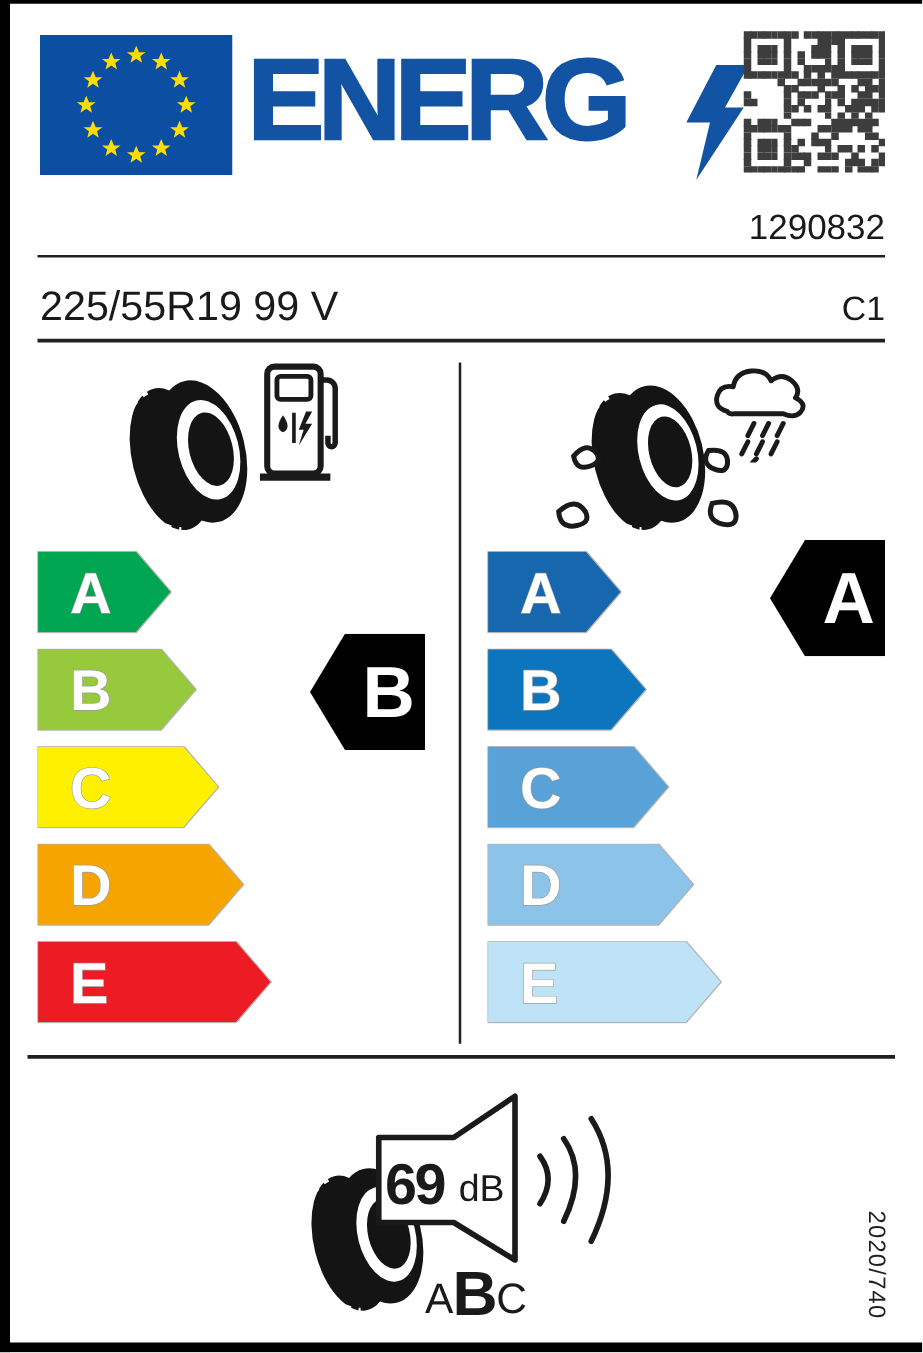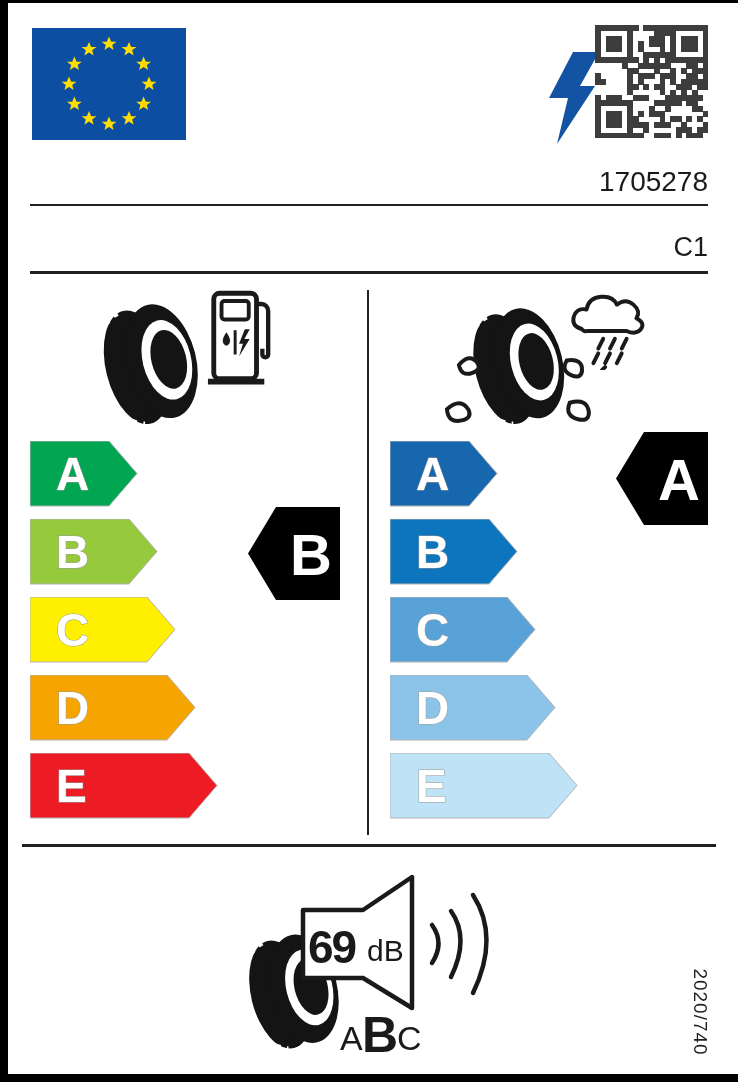--- a/index.html
+++ b/index.html
@@ -78,20 +78,21 @@
     <use href="#star-sym" x="111.6" y="76"></use>
     <use href="#star-sym" x="97" y="90.6"></use>
     <use href="#star-sym" x="77" y="96"></use>
     <use href="#star-sym" x="57" y="90.6"></use>
     <use href="#star-sym" x="42.4" y="76"></use>
     <use href="#star-sym" x="37" y="56"></use>
     <use href="#star-sym" x="42.4" y="36"></use>
     <use href="#star-sym" x="57" y="21.4"></use>
   </svg>
 
+  <div class="energ">ENERG</div>
 
   <svg class="bolt" viewBox="0 0 50 92">
     <polygon points="24,0 50,0 31,34 46,34 8,92 19,46 0,46" fill="#1353A4"></polygon>
   </svg>
 
   <div class="qr">
       <i style="left:0%;top:0%"></i>
       <i style="left:4.761904761904762%;top:0%"></i>
       <i style="left:9.523809523809524%;top:0%"></i>
       <i style="left:14.285714285714286%;top:0%"></i>
@@ -326,22 +327,23 @@
       <i style="left:38.095238095238095%;top:95.23809523809524%"></i>
       <i style="left:52.38095238095238%;top:95.23809523809524%"></i>
       <i style="left:57.142857142857146%;top:95.23809523809524%"></i>
       <i style="left:61.904761904761905%;top:95.23809523809524%"></i>
       <i style="left:71.42857142857143%;top:95.23809523809524%"></i>
       <i style="left:80.95238095238095%;top:95.23809523809524%"></i>
       <i style="left:85.71428571428571%;top:95.23809523809524%"></i>
       <i style="left:90.47619047619048%;top:95.23809523809524%"></i>
     </div>
 
-  <div class="prodid">1705278</div>
+  <div class="prodid">1290832</div>
   <div class="rule1"></div>
+  <div class="size">225/55R19 99 V</div>
   <div class="tclass">C1</div>
   <div class="rule2"></div>
 
   <div class="vdivider"></div>
 
   <svg class="abs" style="left:92px;top:296px" width="116" height="136" viewBox="0 0 120 140">
       <use href="#tire-sym"></use>
     </svg>
 
   <svg class="abs" style="left:206px;top:288px" width="68" height="98" viewBox="0 0 70 100">

